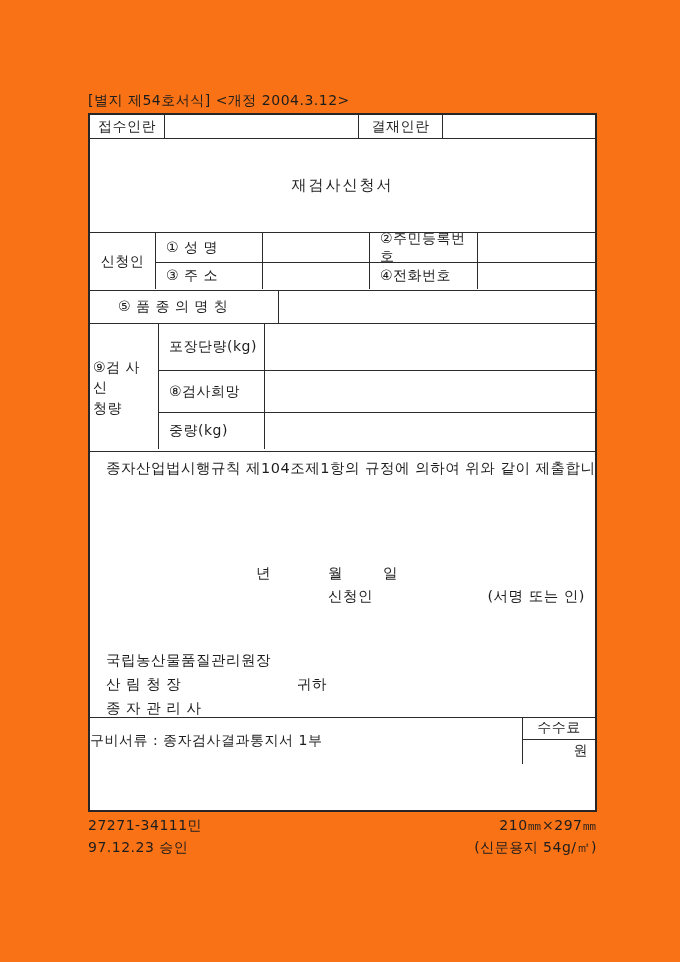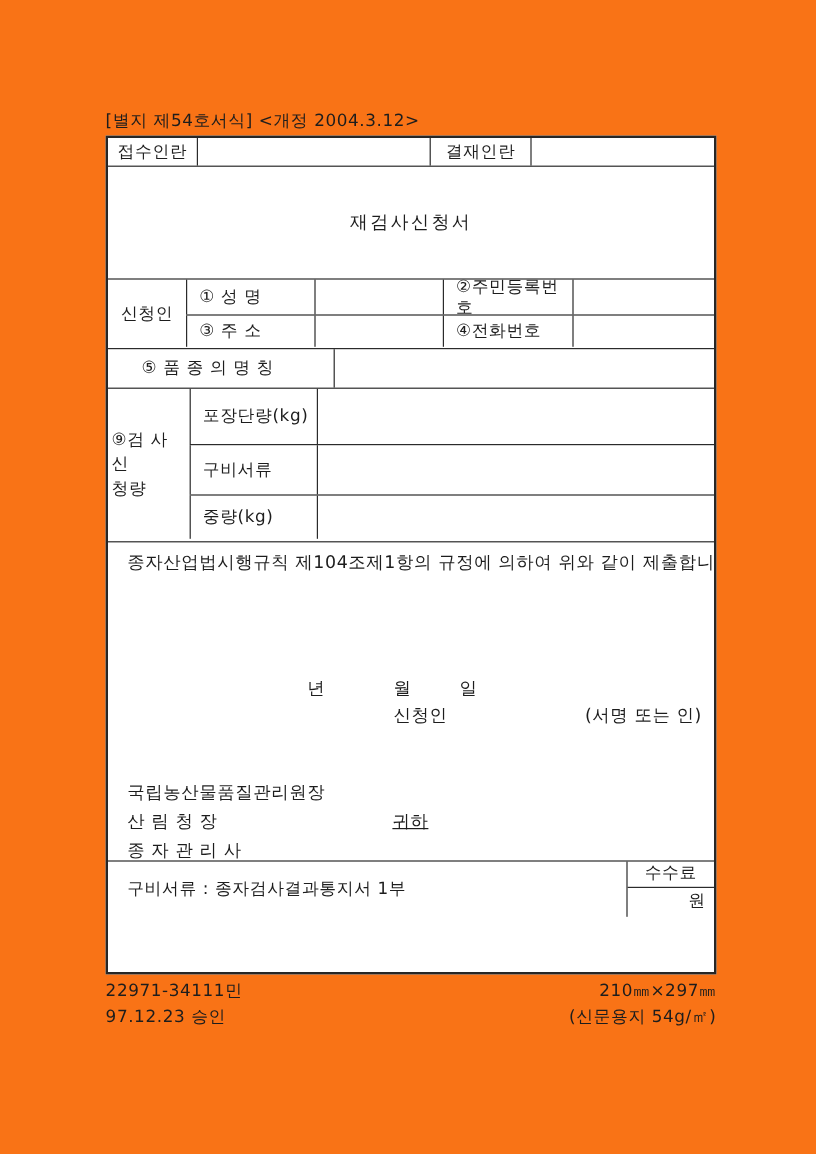--- a/index.html
+++ b/index.html
@@ -92,53 +92,53 @@
 
     <div class="trow bt" style="height:128px;">
       <div class="cell pre" style="width:68px; padding-left:3px;">⑨검 사 신
 청량</div>
       <div class="col">
         <div class="trow" style="height:46px;">
           <div class="cell bl lft" style="width:106px;">포장단량(kg)</div>
           <div class="cell bl grow"></div>
         </div>
         <div class="trow bt" style="height:42px;">
-          <div class="cell bl lft" style="width:106px;">구비서류</div>
+          <div class="cell bl lft" style="width:106px;">⑧검사희망</div>
           <div class="cell bl grow"></div>
         </div>
         <div class="trow bt" style="height:36.8px;">
           <div class="cell bl lft" style="width:106px;text-align:right;">중량(kg)</div>
           <div class="cell bl grow"></div>
         </div>
       </div>
     </div>
 
     <div class="trow bt" style="height:266px;">
       <div class="cell grow stmt-cell" style="font-size:14.5px;">
         <span style="left:16px; top:7px;">종자산업법시행규칙 제104조제1항의 규정에 의하여 위와 같이 제출합니다.</span>
         <span style="left:166px; top:112px;">년</span>
         <span style="left:238px; top:112px;">월</span>
         <span style="left:293px; top:112px;">일</span>
         <span style="left:238px; top:135px;">신청인</span>
         <span style="right:10px; top:135px;">(서명 또는 인)</span>
         <span style="left:16px; top:199px;">국립농산물품질관리원장</span>
         <span style="left:16px; top:223px;">산 림 청 장</span>
-        <span style="left:237px; top:223px;text-decoration:underline;">귀하</span>
+        <span style="left:207px; top:223px;">귀하</span>
         <span style="left:16px; top:247px;">종 자 관 리 사</span>
       </div>
     </div>
 
     <div class="trow bt" style="height:47px;">
-      <div class="cell grow" style="padding-left:16px;">구비서류 : 종자검사결과통지서 1부</div>
+      <div class="cell grow" style="">구비서류 : 종자검사결과통지서 1부</div>
       <div class="col" style="flex:0 0 73px; border-left:1.6px solid #2b2b2b;">
         <div class="cell ctr" style="height:20.5px;">수수료</div>
         <div class="cell bt" style="height:24.9px; justify-content:flex-end; padding-right:7px;">원</div>
       </div>
     </div>
 
   </div>
 
-  <div class="abs ftr" style="left:88px; top:817px;">22971-34111민</div>
+  <div class="abs ftr" style="left:88px; top:817px;">27271-34111민</div>
   <div class="abs ftr" style="left:88px; top:839px;">97.12.23 승인</div>
   <div class="abs ftr" style="right:83px; top:817px;">210㎜×297㎜</div>
   <div class="abs ftr" style="right:83px; top:839px;">(신문용지 54g/㎡)</div>
 
 </div>
 
 </body></html>

